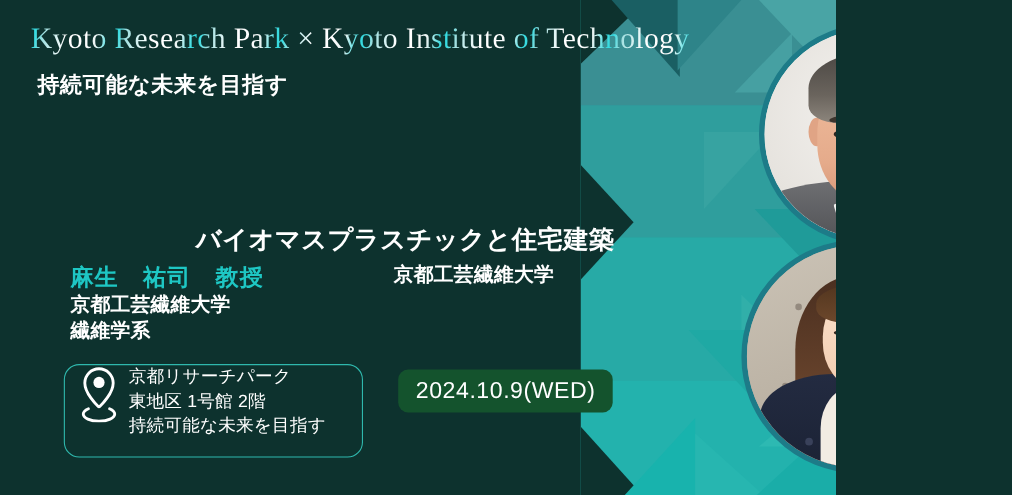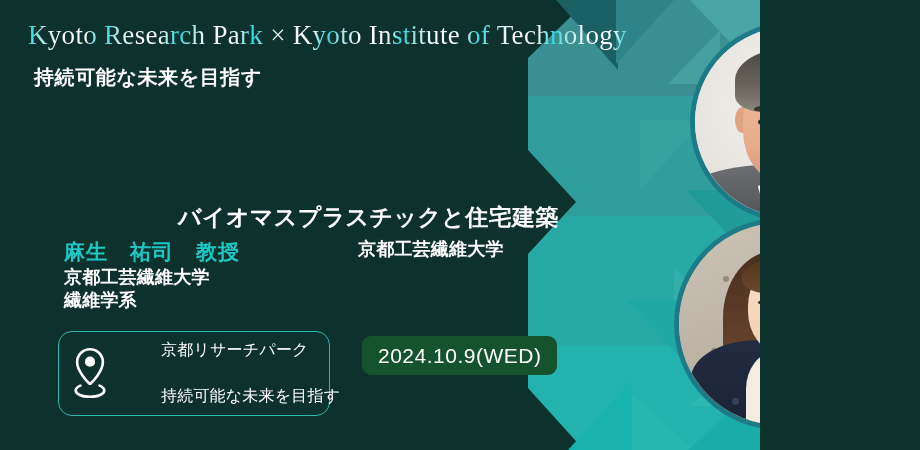--- a/index.html
+++ b/index.html
@@ -218,22 +218,20 @@
   .venue-box {
     position: absolute;
     left: 58px;
     top: 331px;
     width: 272px;
     height: 85px;
     border: 1.6px solid #2fb8ad;
     border-radius: 14px;
     box-sizing: border-box;
     display: flex;
-    align-items: center;
-    gap: 44px;
   }
   .pin-icon { margin-left: 14px; margin-right: 10px; flex: none; }
   .venue-text {
     color: #ffffff;
     font-size: 16px;
     line-height: 1.42;
     letter-spacing: .2px;
     white-space: nowrap;
   }
 
@@ -368,21 +366,21 @@
     <div class="venue-box">
       <span class="pin-icon">
         <svg width="34" height="52" viewBox="0 0 34 52" fill="none" aria-hidden="true">
           <path d="M17 3.2c-7.1 0-12.9 5.8-12.9 12.9 0 9.3 10.6 19.9 12.2 21.4.4.4 1 .4 1.4 0 1.6-1.5 12.2-12.1 12.2-21.4C29.9 9 24.1 3.2 17 3.2z" stroke="#ffffff" stroke-width="2.6" fill="none"></path>
           <circle cx="17" cy="15.7" r="5.1" fill="#ffffff"></circle>
           <path d="M7.4 39.6c-2.9 1.2-4.7 2.9-4.7 4.8 0 3.6 6.4 6.5 14.3 6.5s14.3-2.9 14.3-6.5c0-1.9-1.8-3.6-4.7-4.8" stroke="#ffffff" stroke-width="2.6" fill="none" stroke-linecap="round"></path>
         </svg>
       </span>
       <span class="venue-text">
         <span>京都リサーチパーク</span><br>
-        <br>
+        <span>東地区 1号館 2階</span><br>
         <span>持続可能な未来を目指す</span>
       </span>
     </div>
 
     <div class="badge badge-date">2024.10.9(WED)</div>
 
 
   </div>
 </div>
 

